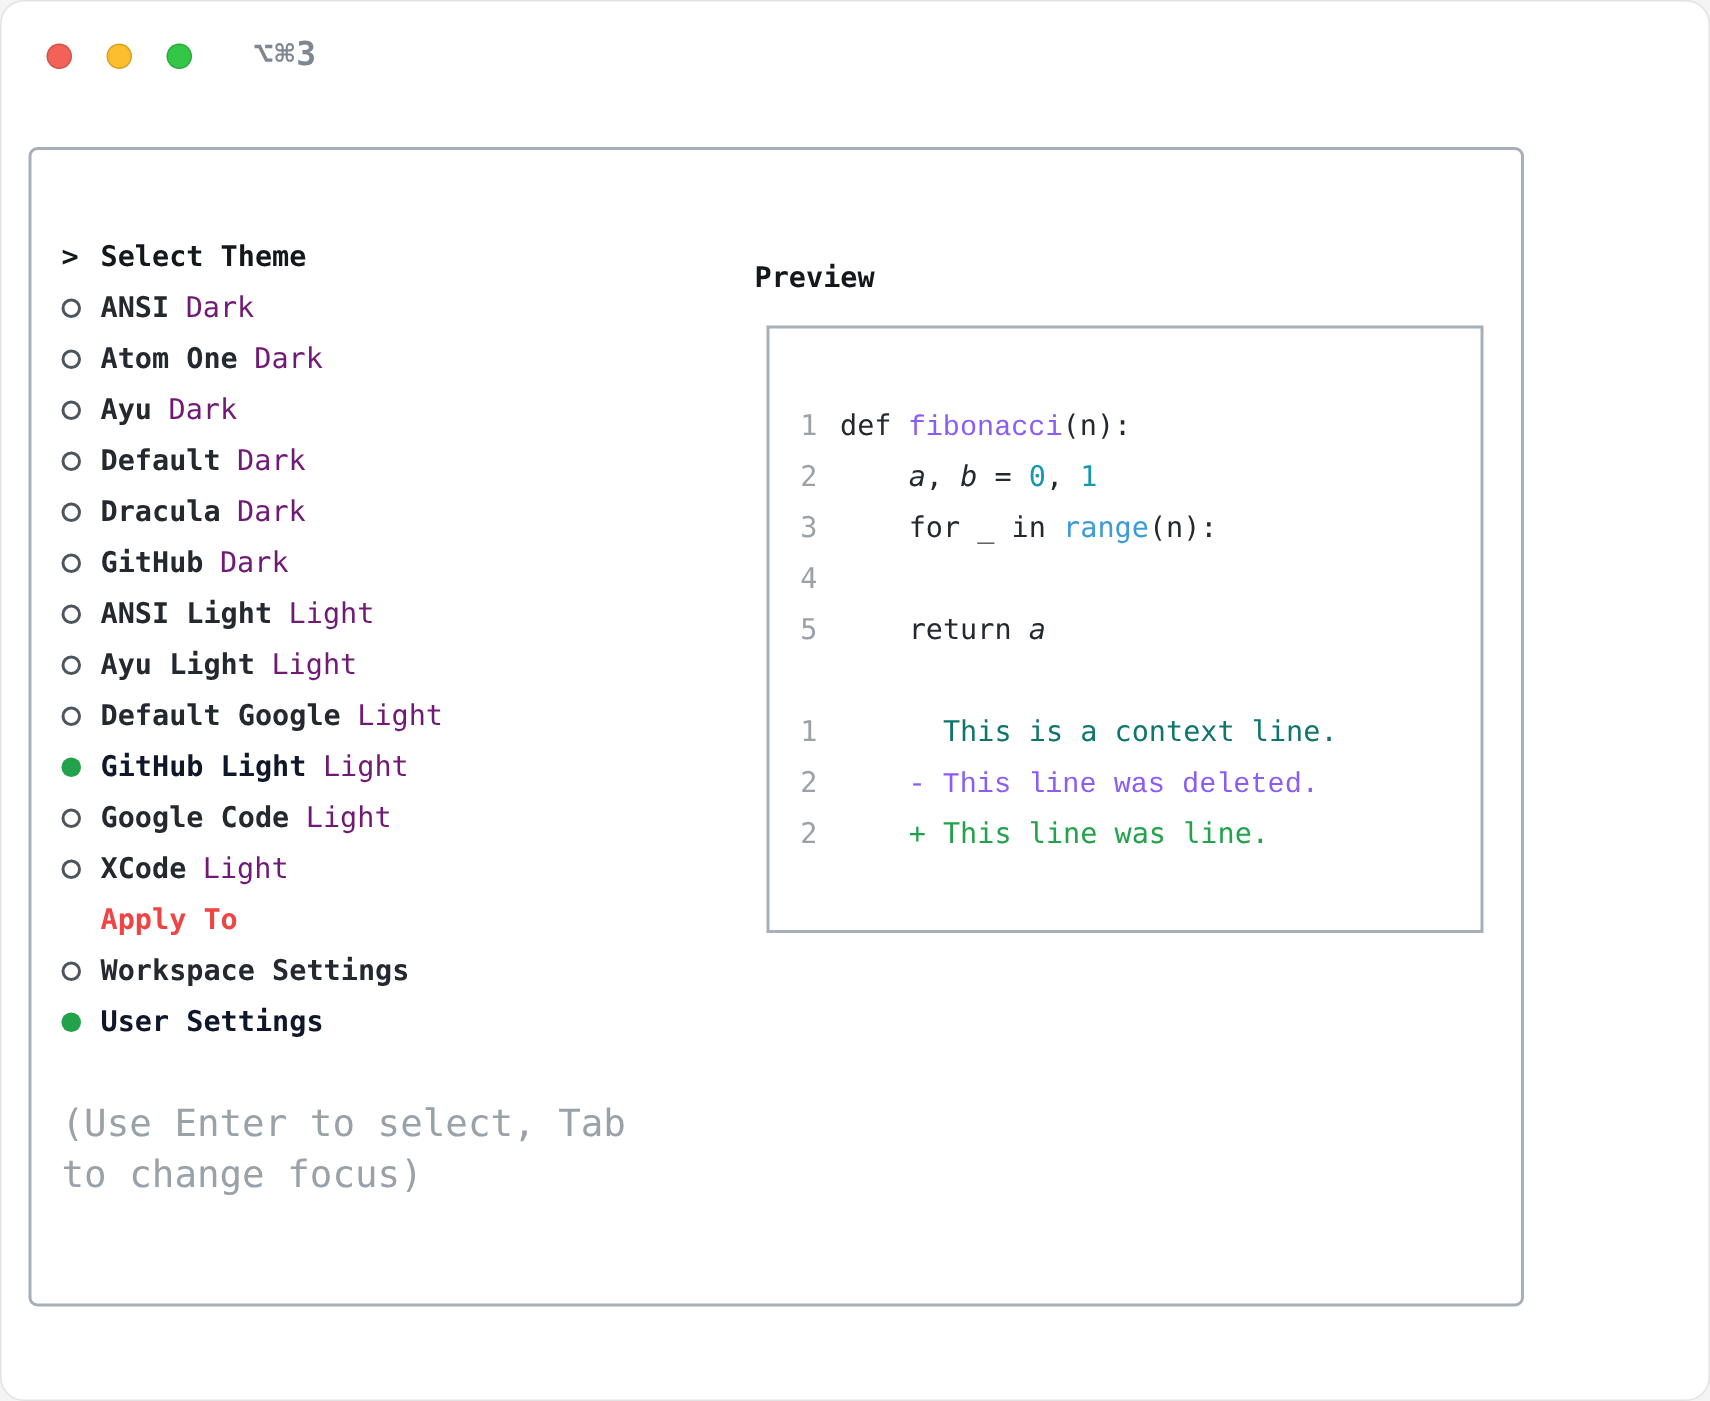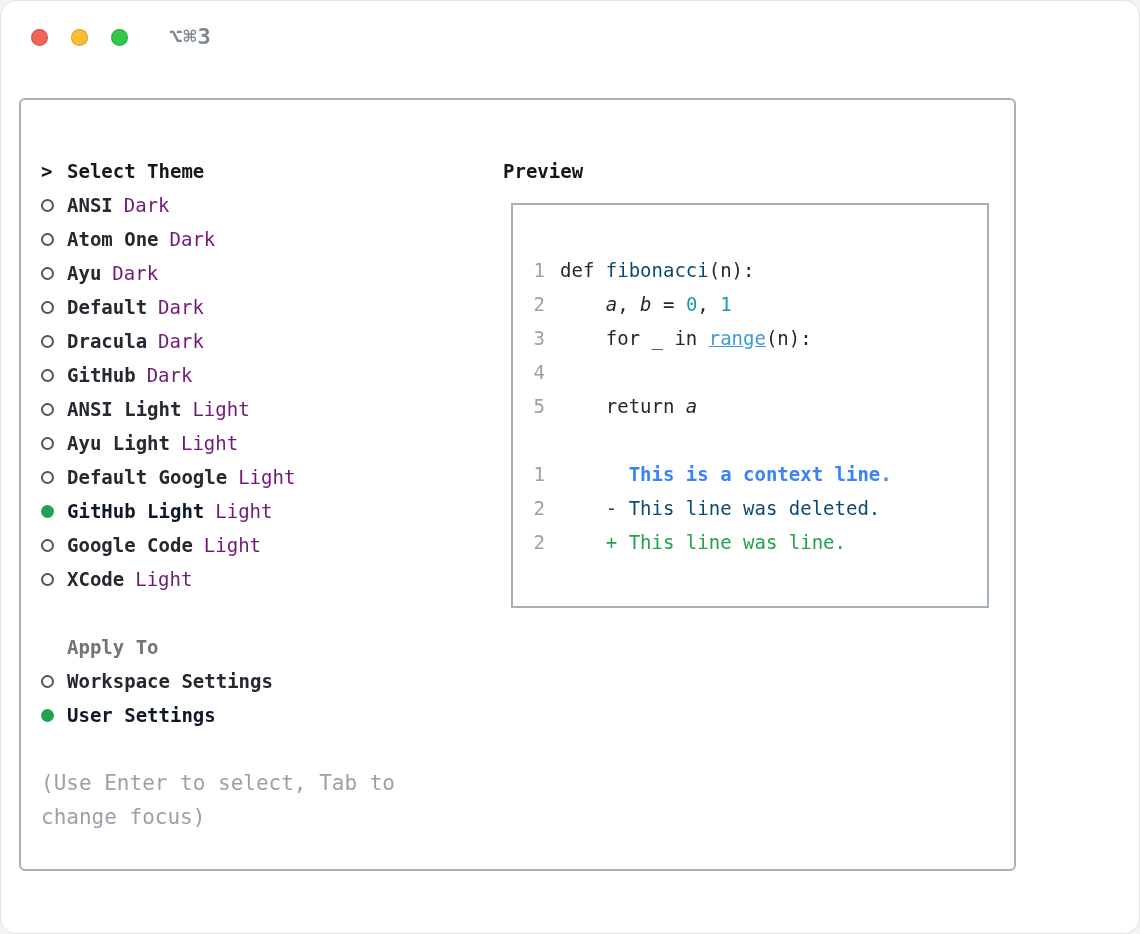--- a/index.html
+++ b/index.html
@@ -28,61 +28,61 @@
     font-size: 22px; font-weight: bold; color: #7e8790; letter-spacing: 1px;
   }
 
   
   .panel {
     position: absolute; left: 18px; top: 97px; width: 997px; height: 773px;
     border: 2px solid #a6b0ba; border-radius: 6px; background: #ffffff;
   }
 
   .left-col  { position: absolute; left: 20px; top: 54px; width: 392px; }
-  .right-col { position: absolute; left: 482px; top: 54px; width: 500px; }
+  .right-col { position: absolute; left: 482px; top: 68px; width: 500px; }
 
   .row { display: flex; align-items: center; height: 34px; font-size: 19px; }
 
   .title-row { font-weight: bold; color: #14181c; }
   .prompt { display: inline-block; width: 26px; font-weight: bold; }
 
   .radio {
     display: inline-block; width: 13px; height: 13px; border-radius: 50%;
     border: 2px solid #4d565e; margin-right: 13px; flex: 0 0 auto;
   }
   .selected .radio { border: none; background: #23a24c; width: 13px; height: 13px; }
 
   .tname { color: #24292f; white-space: pre; font-weight: bold; }
   .selected .tname { color: #0f172a; }
   .tvariant { color: #701a75; margin-left: 11px; white-space: pre; }
 
-  .apply-title { font-weight: bold; color: #737373; padding-left: 26px; margin-top: 34px; }
+  .apply-title { font-weight: bold; color: #ef4444; padding-left: 26px; }
 
   .hint {
     margin-top: 34px; width: 390px;
-    color: #99a1a9; font-size: 21px; line-height: 34px;
+    color: #99a1a9; font-size: 25px; line-height: 34px;
   }
 
   
   .preview-title { font-weight: bold; color: #14181c; }
   .preview-box {
     margin-top: 15px; margin-left: 8px;
     width: 478px; height: 405px;
     border: 2px solid #a6b0ba; background: #ffffff;
     padding: 48px 18px 0 20px;
   }
   .cline { display: flex; align-items: center; height: 34px; font-size: 19px; }
   .cline.blank { height: 34px; }
   .lnum { color: #99a1a9; width: 12px; text-align: right; margin-right: 15px; flex: 0 0 auto; }
   .ltext { white-space: pre; }
 
-  .c-red   { color: #0c4a6e; }
+  .c-red   { color: #8b5cf6; font-family: Liberation Mono, monospace; }
   .c-num   { color: #1897ad; }
-  .c-blue  { color: #3c9bd8; text-decoration: underline; }
-  .c-gray  { color: #3b82f6; font-weight: bold; }
+  .c-blue  { color: #3c9bd8; }
+  .c-gray  { color: #0f766e; }
   .c-green { color: #23a24c; }
   .c-it    { font-style: italic; }
 </style>
 </head>
 <body>
 
 <div class="window">
 
   <div class="titlebar">
     <span class="light red"></span>

